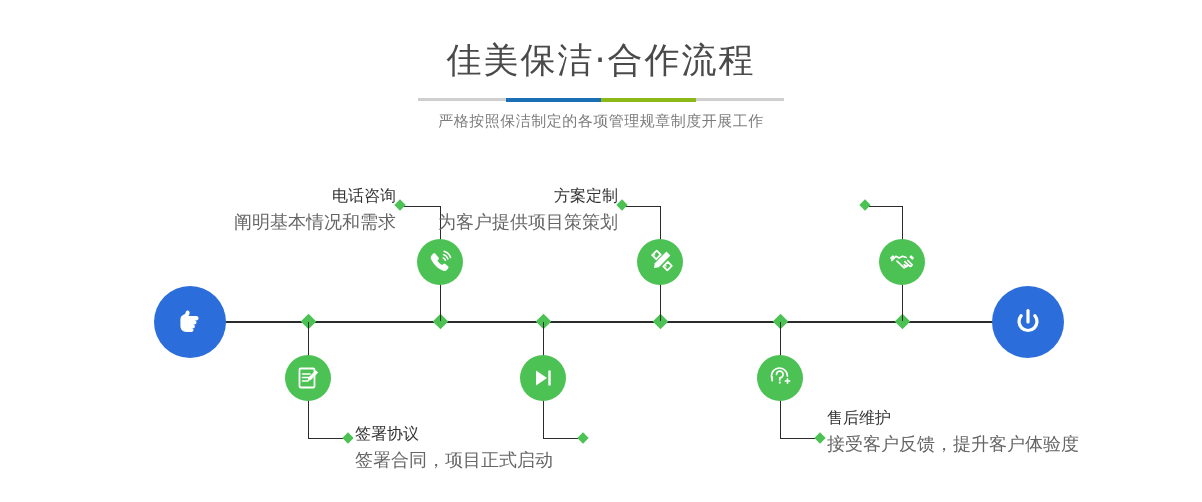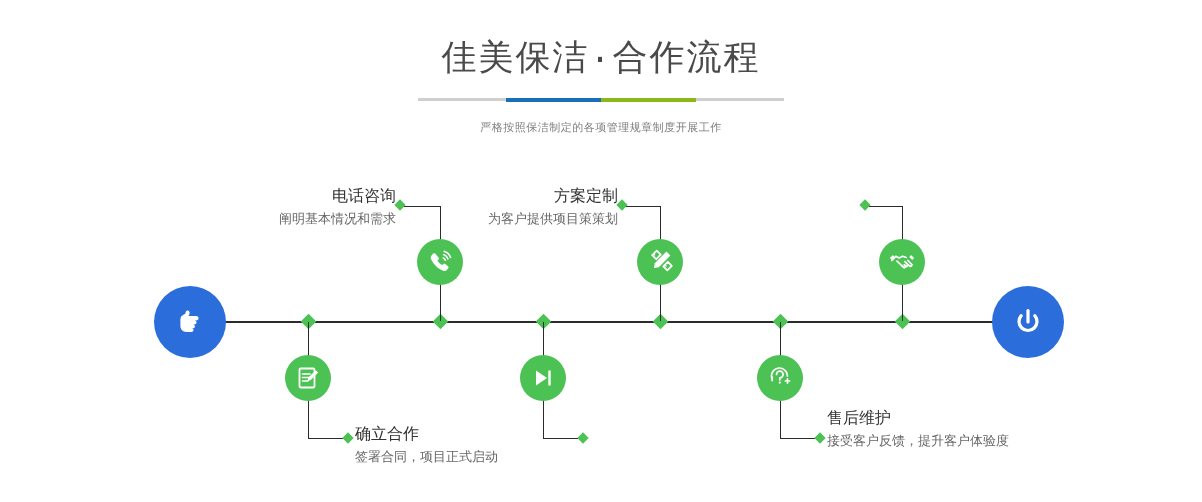--- a/index.html
+++ b/index.html
@@ -9,31 +9,31 @@
     font-family:"DejaVu Sans","Liberation Sans",sans-serif;
     overflow:hidden;
     position:relative;
   }
   .stage{position:relative;width:1202px;height:502px;}
 
   
   .header{position:absolute;left:0;top:0;width:1202px;text-align:center;}
   .title{
     font-size:35px;color:#4a4a4a;letter-spacing:2px;
-    margin:0;padding-top:40px;font-weight:400;line-height:1.15;font-family:Liberation Mono, monospace;
+    margin:0;padding-top:40px;font-weight:400;line-height:1.15;
   }
   .divider{
     position:relative;width:366px;height:3px;margin:18px auto 0;
     background:#cfcfcf;
   }
   .divider .seg{position:absolute;top:-0.5px;height:4px;}
   .divider .seg-blue{left:88px;width:95px;background:#1a6fb5;}
   .divider .seg-green{left:183px;width:95px;background:#8cb817;}
   .subtitle{
-    font-size:11px;color:#7d7d7d;margin:8px;padding-top:11px;letter-spacing:0.5px;
+    font-size:15px;color:#7d7d7d;margin:0;padding-top:11px;letter-spacing:0.5px;
   }
 
   
   .timeline{position:absolute;left:0;top:0;width:970px;height:502px;}
   .axis{
     position:absolute;left:160px;top:321px;width:882px;height:2px;background:#2b2b2b;
   }
   .endcap{
     position:absolute;width:72px;height:72px;border-radius:50%;
     background:#2b6edb;display:flex;align-items:center;justify-content:center;
@@ -50,21 +50,21 @@
   .hline{position:absolute;height:1px;background:#2b2b2b;}
 
   .node-icon{
     position:absolute;width:46px;height:46px;border-radius:50%;
     background:#4cc254;display:flex;align-items:center;justify-content:center;
   }
   .node-icon svg{display:block;}
 
   .label{position:absolute;white-space:nowrap;}
   .label .ttl{font-size:16px;color:#333333;line-height:1.25;}
-  .label .sub{font-size:13px;color:#666666;line-height:1.35;padding-top:4px;}
+  .label .sub{font-size:18px;color:#666666;line-height:1.35;padding-top:4px;}
   .label.up{text-align:right;}
   .label.down{text-align:left;}
 </style>
 </head>
 <body>
 
 <div class="stage">
 
   <div class="header">
     <h1 class="title">佳美保洁·合作流程</h1>
@@ -124,21 +124,21 @@
         <svg width="26" height="26" viewBox="0 0 26 26">
           <rect x="4.5" y="3.5" width="15" height="19" rx="1.2" fill="none" stroke="#ffffff" stroke-width="1.8"></rect>
           <line x1="7.5" y1="9" x2="15" y2="9" stroke="#ffffff" stroke-width="1.6" stroke-linecap="round"></line>
           <line x1="7.5" y1="12.5" x2="15" y2="12.5" stroke="#ffffff" stroke-width="1.6" stroke-linecap="round"></line>
           <line x1="7.5" y1="16" x2="13" y2="16" stroke="#ffffff" stroke-width="1.6" stroke-linecap="round"></line>
           <path fill="#ffffff" d="M20.8 5.2l2.4 2.4-7.6 7.6-3 .6.6-3 7.6-7.6z"></path>
         </svg>
       </span>
     </div>
     <div class="label down" style="left:355px;top:424px;width:240px;">
-      <div class="ttl">确立合作</div>
+      <div class="ttl">签署协议</div>
       <div class="sub">签署合同，项目正式启动</div>
     </div>
 
     <div class="diamond" style="left:655px;top:316px;"></div>
     <div class="vline" style="left:660px;top:206px;height:115px;"></div>
     <div class="hline" style="left:622px;top:206px;width:39px;"></div>
     <div class="diamond" style="left:618px;top:201px;width:8px;height:8px;"></div>
     <div class="node-icon" style="left:637px;top:239px;">
       <span>
         <svg width="28" height="28" viewBox="0 0 28 28">

